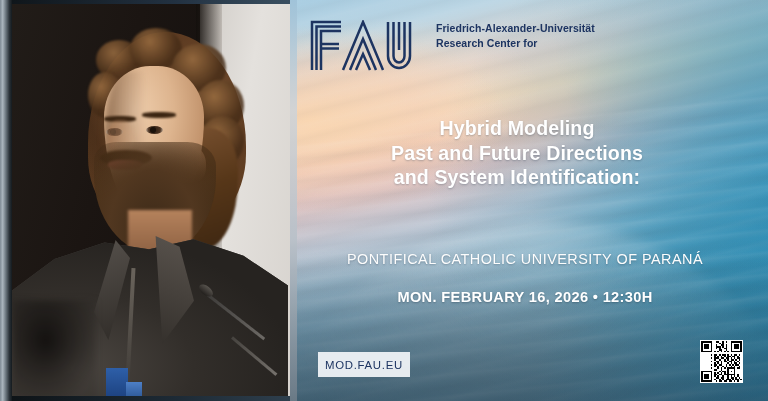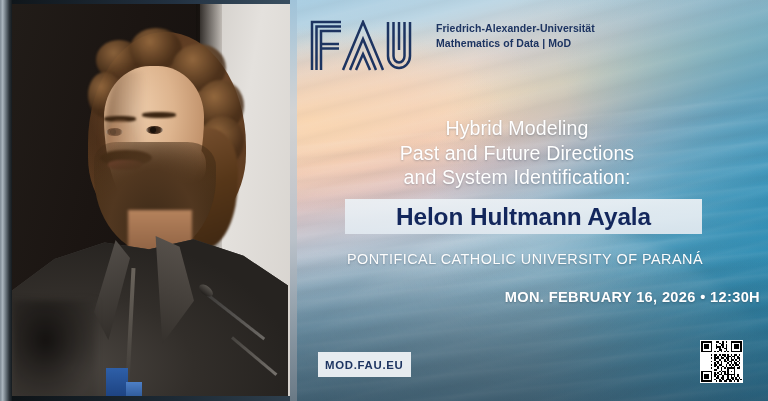--- a/index.html
+++ b/index.html
@@ -322,21 +322,21 @@
     font-size: 15.5px;
     font-weight: bold;
     letter-spacing: .25px;
   }
 
   .title {
     position: absolute; left: 0; top: 116px; width: 478px;
     text-align: center;
     color: #ffffff;
     font-size: 19.6px;
-    font-weight: normal;
+    font-weight: bold;
     line-height: 24.5px;
     letter-spacing: .1px;
     text-shadow: 0 1px 2px rgba(40,60,80,.30);
     padding-right: 24px;
     box-sizing: border-box;
   }
 
   .name-band {
     position: absolute; left: 55px; top: 199px;
     width: 357px; height: 35px;
@@ -357,39 +357,39 @@
     color: #fdfdfd;
     font-size: 14.4px;
     letter-spacing: .5px;
     text-shadow: 0 1px 2px rgba(40,60,80,.35);
     padding-right: 8px;
     box-sizing: border-box;
   }
 
   .datetime {
     position: absolute; left: 0; top: 289px; width: 478px;
-    text-align: right;
+    text-align: center;
     color: #ffffff;
     font-size: 14.6px;
     font-weight: bold;
     letter-spacing: .35px;
     text-shadow: 0 1px 2px rgba(30,50,66,.38);
     padding-right: 8px;
     box-sizing: border-box;
   }
 
   .url-band {
     position: absolute; left: 28px; top: 352px;
     background: rgba(240,243,246,.94);
     padding: 3px 7px 4px 7px;
   }
   .url-band span {
     color: #1d3461;
     font-size: 11.4px;
-    font-weight: bold;
+    font-weight: normal;
     letter-spacing: .7px;
   }
 
   
   .qr-wrap {
     position: absolute; left: 410px; top: 340px;
     width: 43px; height: 43px;
     background: #ffffff;
     padding: 1px;
     box-sizing: border-box;
@@ -470,34 +470,31 @@
             <path d="M80 100 L106 38 L132 100"></path>
             <path d="M92 100 L106 68 L120 100"></path>
 
             <path d="M156 4 L156 72 A22 24 0 0 0 200 72 L200 4"></path>
             <path d="M167 4 L167 72 A11 13 0 0 0 189 72 L189 4"></path>
             <path d="M178 4 L178 60"></path>
           </g>
         </svg>
         <div class="hdr-text">
           <div>Friedrich-Alexander-Universität</div>
-          <div>Mathematics of Data | MoD</div>
+          <div>Research Center for</div>
         </div>
       </div>
 
 
       <div class="title">
         <div>Hybrid Modeling</div>
         <div>Past and Future Directions</div>
         <div>and System Identification:</div>
       </div>
 
-      <div class="name-band">
-        <span>Helon Hultmann Ayala</span>
-      </div>
 
       <div class="affil">PONTIFICAL CATHOLIC UNIVERSITY OF PARANÁ</div>
 
       <div class="datetime">MON. FEBRUARY 16, 2026 • 12:30H</div>
 
       <div class="url-band">
         <span>MOD.FAU.EU</span>
       </div>
 
       <div class="qr-wrap">

